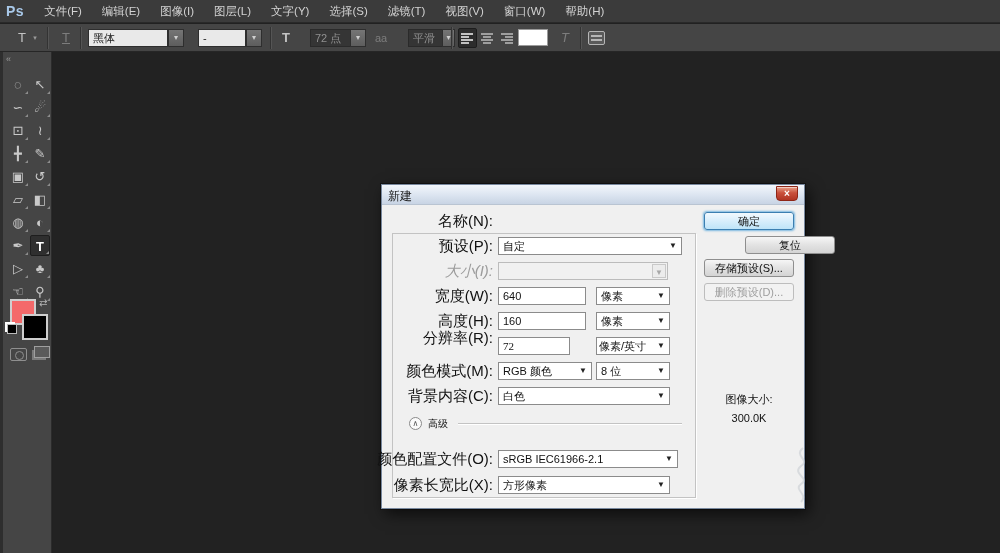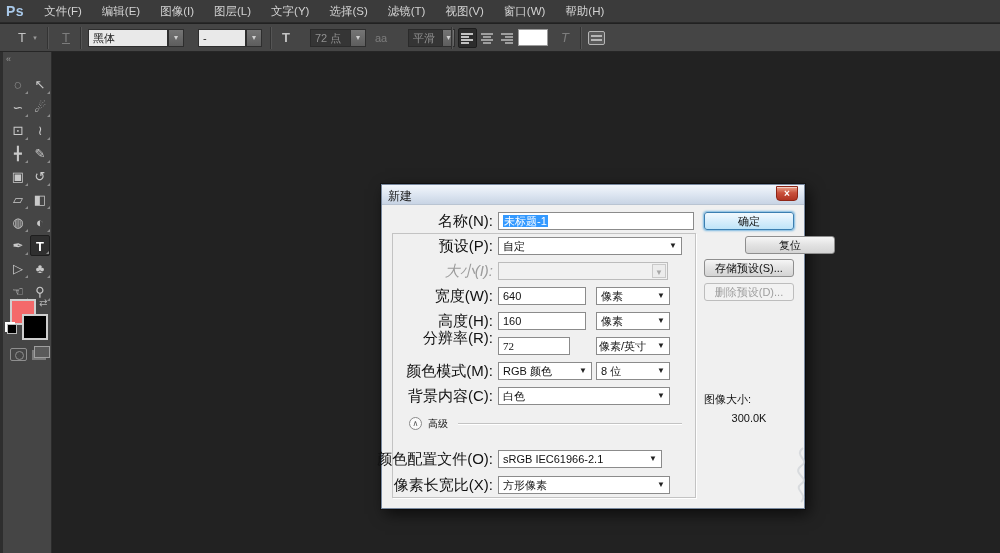--- a/index.html
+++ b/index.html
@@ -97,21 +97,21 @@
              box-shadow:0 0 2px 1px #7ab8e0; }
   .dlg-btn.disabled { background:#f2f2f2; border-color:#bdbdbd; color:#9e9e9e; cursor:default; }
 
   #advanced-chevron { position:absolute; left:27px; top:232px; width:13px; height:13px;
               border:1px solid #8a8a8a; border-radius:50%; color:#555;
               font-size:8px; text-align:center; line-height:12px; background:#fbfbfb; }
   #advanced-label { position:absolute; left:46px; top:230px; font-size:10px; color:#111; line-height:18px; }
   #advanced-line { position:absolute; left:76px; top:238px; width:224px; height:1px;
               background:#c3c3c3; box-shadow:0 1px 0 #fff; }
 
-  #img-size-label { position:absolute; left:322px; top:207px; width:90px; 
+  #img-size-label { position:absolute; left:322px; top:207px; width:90px; text-align:center;
                     font-size:11px; color:#111; }
   #img-size-value { position:absolute; left:322px; top:227px; width:90px; text-align:center;
                     font-size:11px; color:#111; }
 
   #watermark { position:absolute; left:789px; top:444px; opacity:.5; }
 </style>
 </head>
 <body>
 
 <div id="screen">
@@ -222,23 +222,20 @@
     <div id="screenmode-icon"></div>
   </div>
 
   <div id="dialog">
     <div id="dlg-title">
       <span id="dlg-title-text">新建</span>
     </div>
     <div id="dlg-close">×</div>
 
     <div class="dlg-label" style="top:27px;">名称(N):</div>
-    <div class="textbox" style="left:116px;top:27px;width:196px;">
-      <span class="sel-text">未标题-1</span>
-    </div>
 
     <div id="groupbox"></div>
 
     <div class="dlg-label" style="top:52px;">预设(P):</div>
     <div class="dcombo" style="left:116px;top:52px;width:184px;">
       <span>自定</span>
       <span class="arrow">▼</span>
     </div>
 
     <div class="dlg-label disabled" style="top:77px;">大小(I):</div>
@@ -282,21 +279,21 @@
     <div class="dcombo" style="left:116px;top:202px;width:172px;">
       <span>白色</span>
       <span class="arrow">▼</span>
     </div>
 
     <div id="advanced-chevron">∧</div>
     <div id="advanced-label">高级</div>
     <div id="advanced-line"></div>
 
     <div class="dlg-label" style="top:265px;">颜色配置文件(O):</div>
-    <div class="dcombo" style="left:116px;top:265px;width:164px;">
+    <div class="dcombo" style="left:116px;top:265px;width:180px;">
       <span>sRGB IEC61966-2.1</span>
       <span class="arrow">▼</span>
     </div>
 
     <div class="dlg-label" style="top:291px;">像素长宽比(X):</div>
     <div class="dcombo" style="left:116px;top:291px;width:172px;">
       <span>方形像素</span>
       <span class="arrow">▼</span>
     </div>
 

